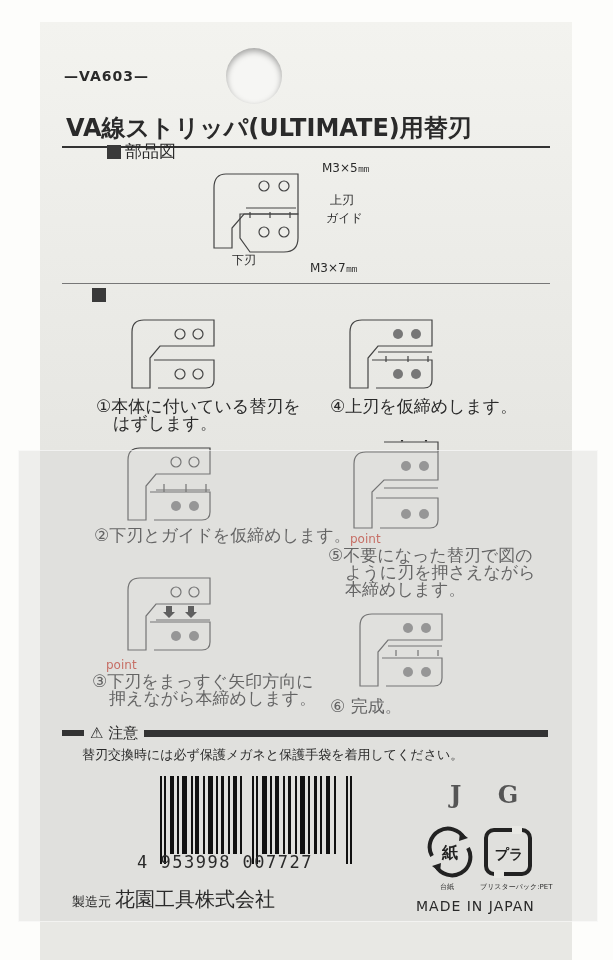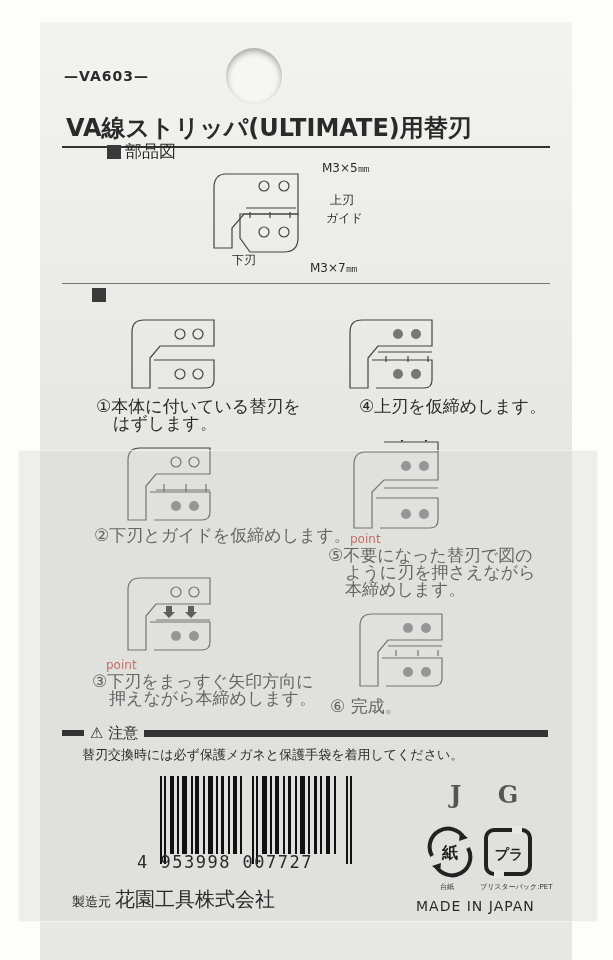--- a/index.html
+++ b/index.html
@@ -149,21 +149,21 @@
     <g fill="#777">
       <circle cx="52" cy="16" r="5"></circle>
       <circle cx="70" cy="16" r="5"></circle>
       <circle cx="52" cy="60" r="5"></circle>
       <circle cx="70" cy="60" r="5"></circle>
     </g>
   </svg>
 
 <div class="step" style="left:96px;top:398px;">①本体に付いている替刃を
 　はずします。</div>
-<div class="step" style="left:330px;top:398px;margin-left:29px;">④上刃を仮締めします。</div>
+<div class="step" style="left:330px;top:398px;">④上刃を仮締めします。</div>
 <div class="step" style="left:94px;top:527px;">②下刃とガイドを仮締めします。</div>
 <div class="point" style="left:350px;top:532px;">point</div>
 <div class="step" style="left:328px;top:547px;">⑤不要になった替刃で図の
 　ように刃を押さえながら
 　本締めします。</div>
 <div class="point" style="left:106px;top:658px;">point</div>
 <div class="step" style="left:92px;top:673px;">③下刃をまっすぐ矢印方向に
 　押えながら本締めします。</div>
 <div class="step" style="left:330px;top:698px;">⑥ 完成。</div>
 

